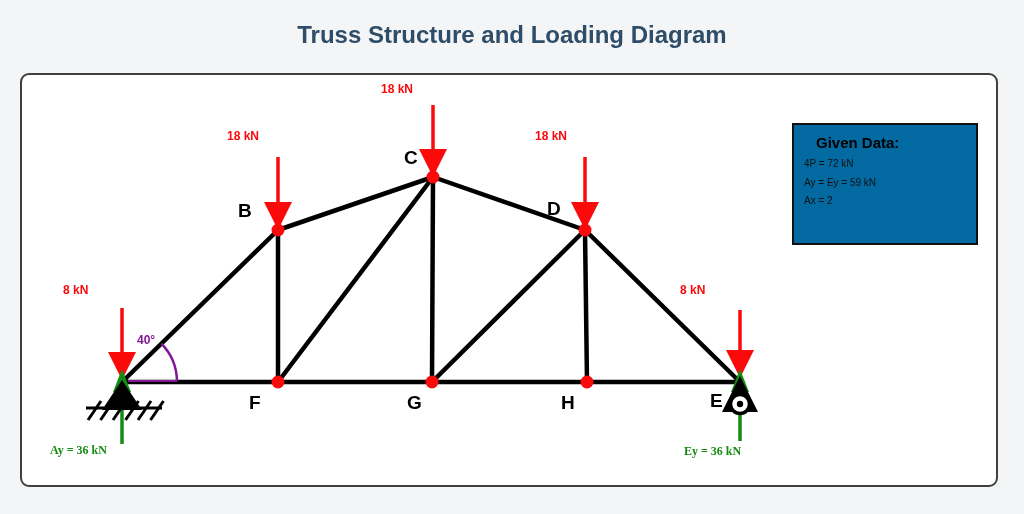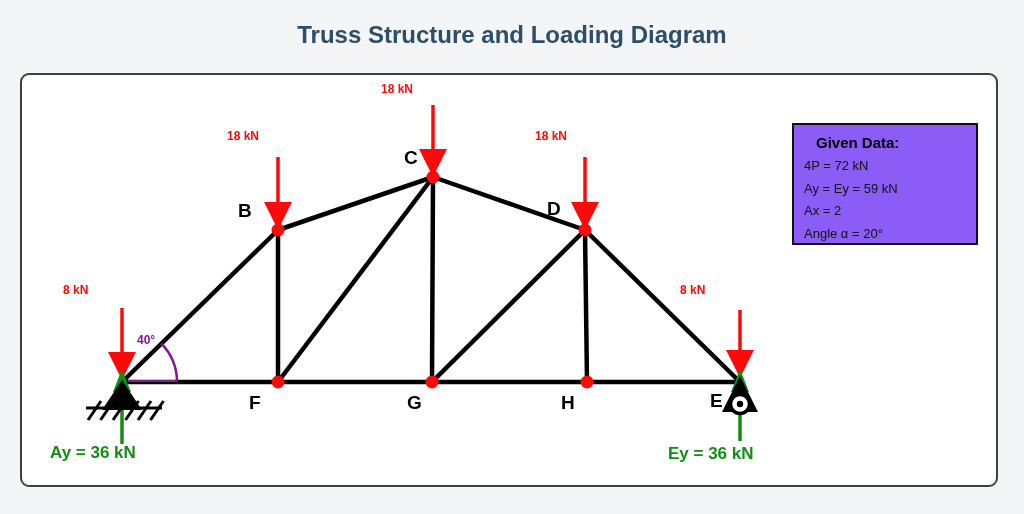--- a/index.html
+++ b/index.html
@@ -15,29 +15,29 @@
   .diagram-panel{
     position:absolute;left:20px;top:73px;width:978px;height:414px;
     background:#ffffff;border:2.5px solid #3f3f3f;border-radius:9px;
     box-sizing:border-box;
   }
   .canvas-layer{position:absolute;left:0;top:0;width:1024px;height:514px;}
   svg.truss{position:absolute;left:0;top:0;}
   .lbl{position:absolute;font-weight:bold;white-space:nowrap;line-height:1;}
   .node-label{font-size:19px;color:#000000;}
   .load-label{font-size:12px;}
-  .reaction-label{font-size:17px;}
+  .reaction-label{font-size:12px;font-family:Liberation Serif, serif;}
   .angle-label{font-size:12px;}
   .given-box{
     position:absolute;left:792px;top:123px;width:186px;height:122px;
-    background:#8b5cf6;border:2px solid #111111;box-sizing:border-box;
+    background:#0369a1;border:2px solid #111111;box-sizing:border-box;
     padding:9px 10px 0 10px;
   }
   .given-title{font-weight:bold;font-size:15px;margin:0 0 7px 12px;}
-  .given-line{font-size:13px;color:#111;margin-bottom:7.5px;}
+  .given-line{font-size:10px;color:#111;margin-bottom:7.5px;}
 </style>
 </head>
 <body>
 
 <div class="page-title" style="color: rgb(46, 77, 104);">Truss Structure and Loading Diagram</div>
 
 <div class="diagram-panel"></div>
 
 <div class="canvas-layer">
   <svg id="truss-svg" class="truss" width="1024" height="514" viewBox="0 0 1024 514">
@@ -96,24 +96,23 @@
       <div class="lbl node-label" style="left: 710px; top: 391px;">E</div>
       <div class="lbl node-label" style="left: 249px; top: 393px;">F</div>
       <div class="lbl node-label" style="left: 407px; top: 393px;">G</div>
       <div class="lbl node-label" style="left: 561px; top: 393px;">H</div>
       <div class="lbl load-label" style="left: 227px; top: 130px; color: rgb(250, 10, 10);">18 kN</div>
       <div class="lbl load-label" style="left: 381px; top: 83px; color: rgb(250, 10, 10);">18 kN</div>
       <div class="lbl load-label" style="left: 535px; top: 130px; color: rgb(250, 10, 10);">18 kN</div>
       <div class="lbl load-label" style="left: 63px; top: 284px; color: rgb(250, 10, 10);">8 kN</div>
       <div class="lbl load-label" style="left: 680px; top: 284px; color: rgb(250, 10, 10);">8 kN</div>
       <div class="lbl reaction-label" style="left: 50px; top: 444px; color: rgb(20, 140, 20);">Ay = 36 kN</div>
-      <div class="lbl reaction-label" style="left: 668px; top: 445px; color: rgb(20, 140, 20);">Ey = 36 kN</div>
+      <div class="lbl reaction-label" style="left: 684px; top: 445px; color: rgb(20, 140, 20);">Ey = 36 kN</div>
       <div class="lbl angle-label" style="left: 137px; top: 334px; color: rgb(130, 22, 150);">40°</div>
     </div>
 </div>
 
 <div class="given-box">
   <div class="given-title">Given Data:</div>
   <div class="given-line">4P = 72 kN</div>
   <div class="given-line">Ay = Ey = 59 kN</div>
   <div class="given-line">Ax = 2</div>
-  <div class="given-line">Angle α = 20°</div>
 </div>
 
 </body></html>

